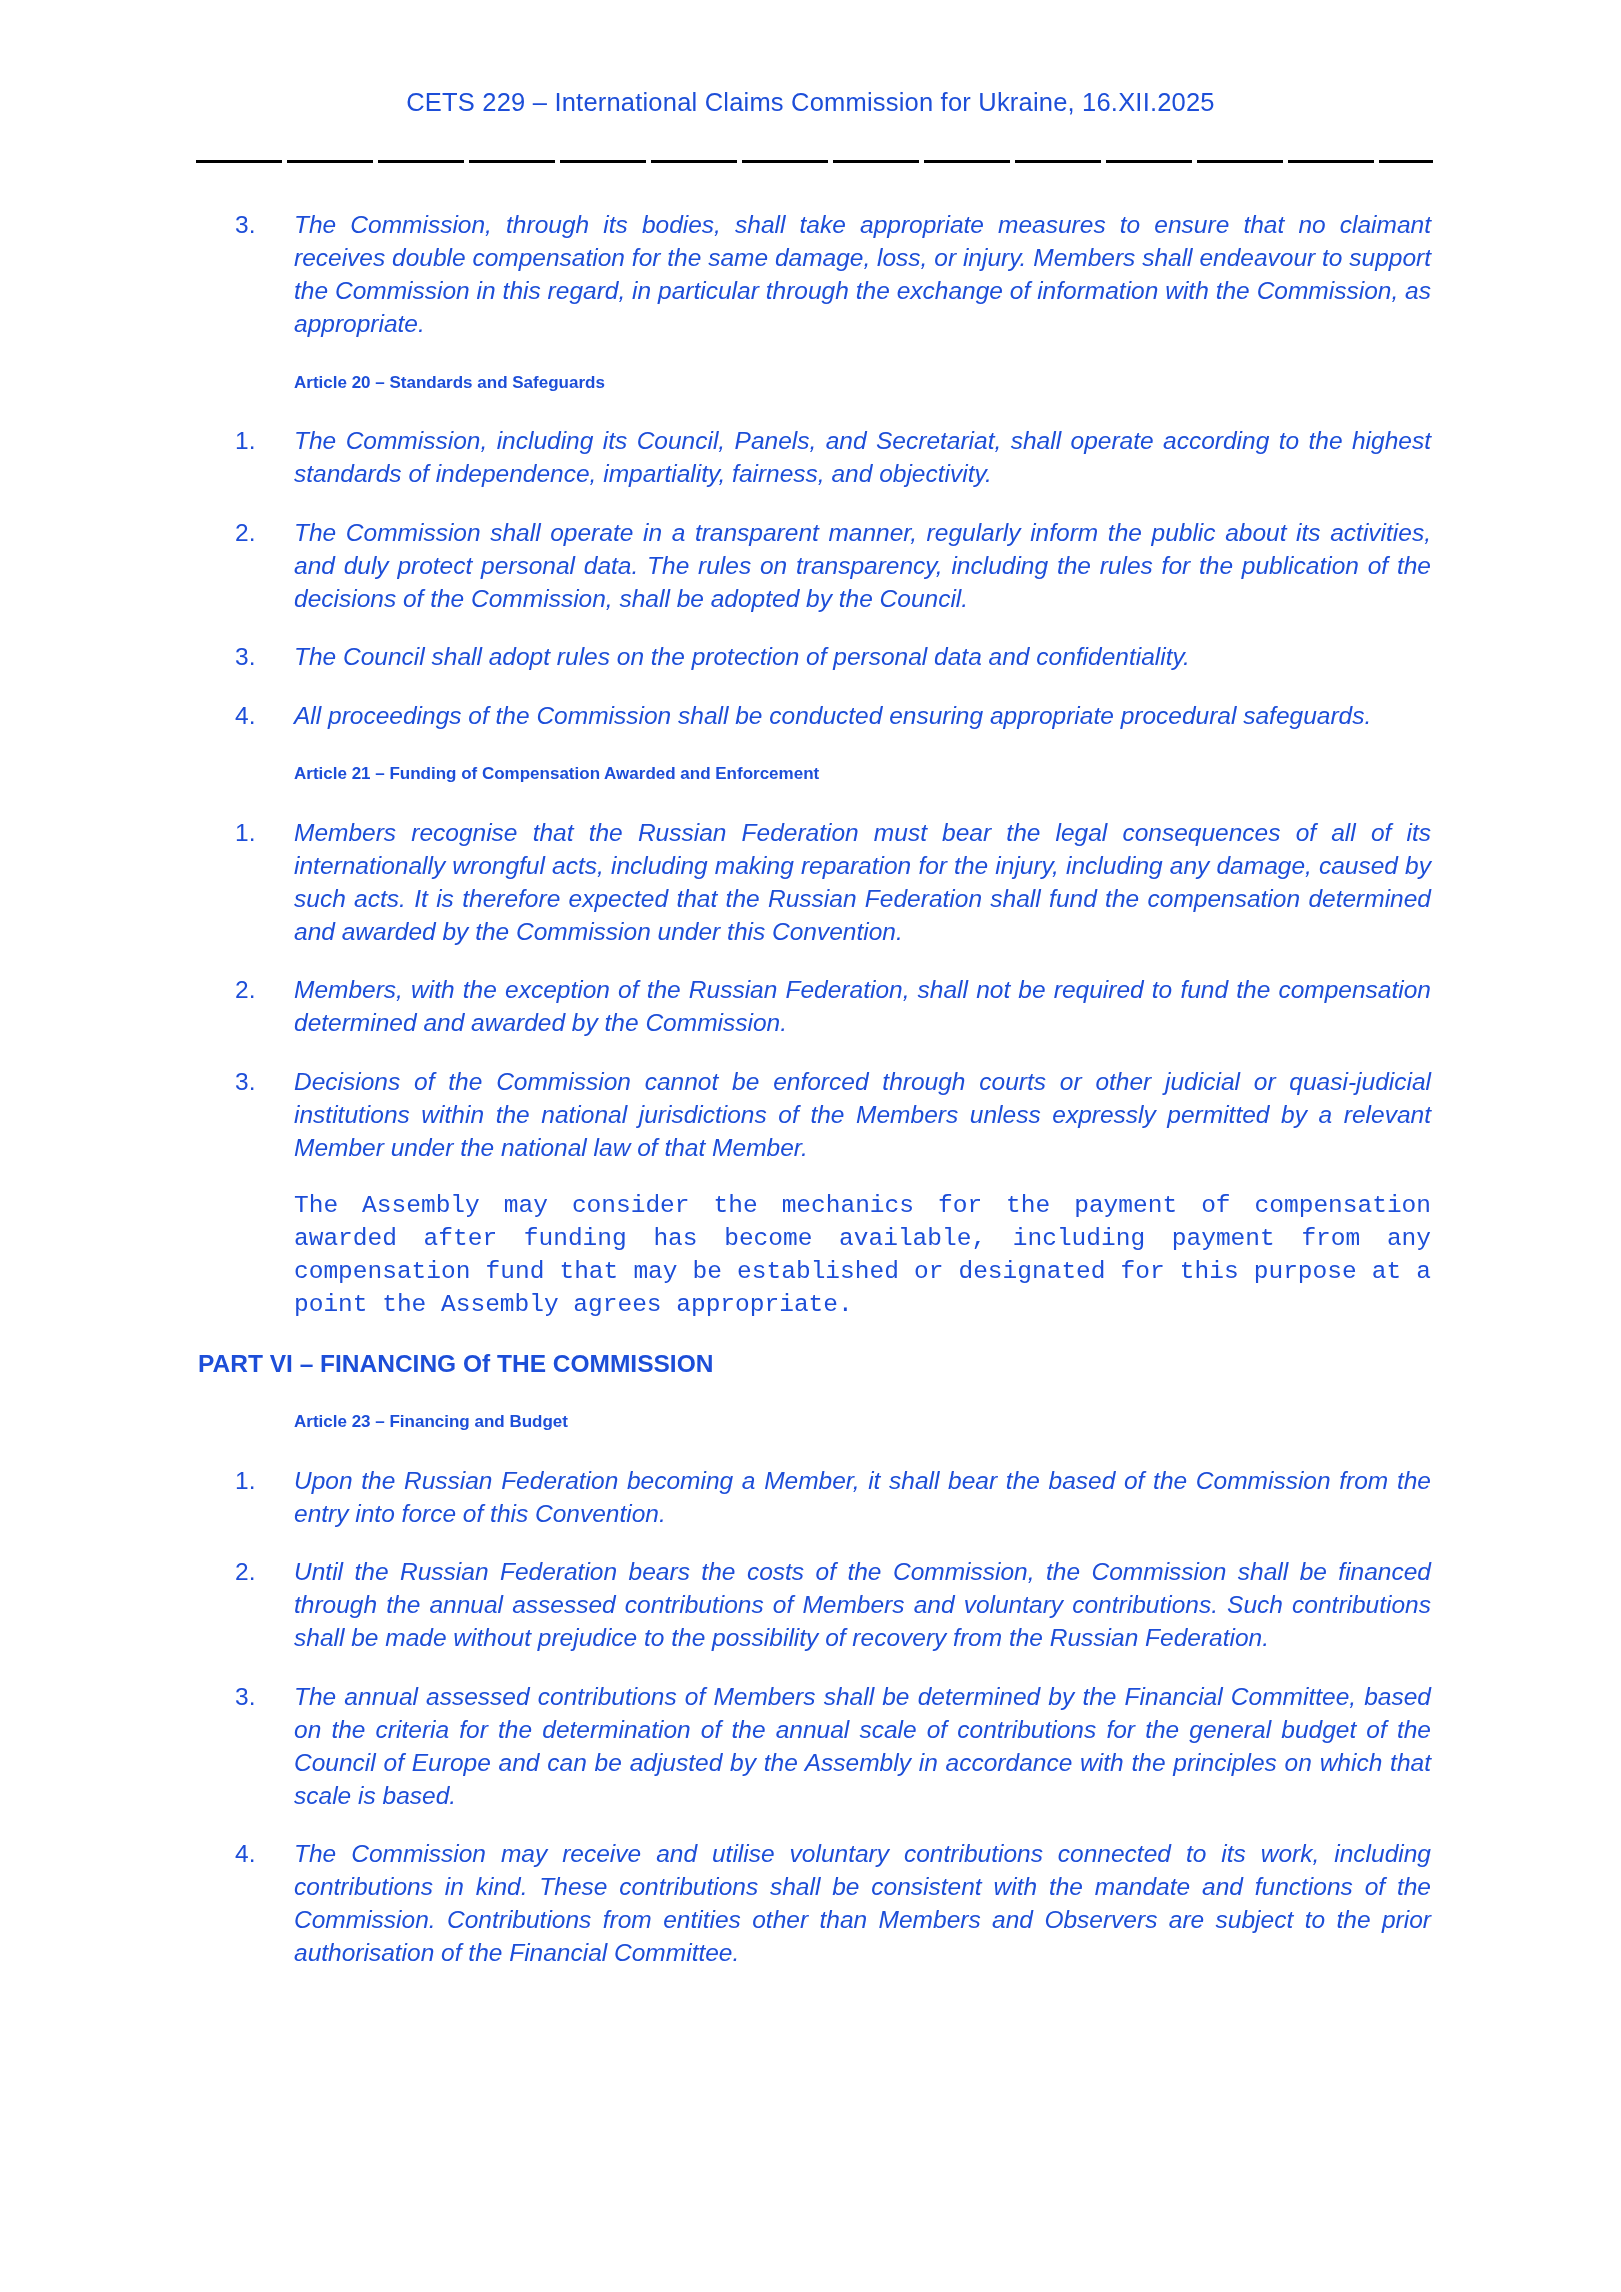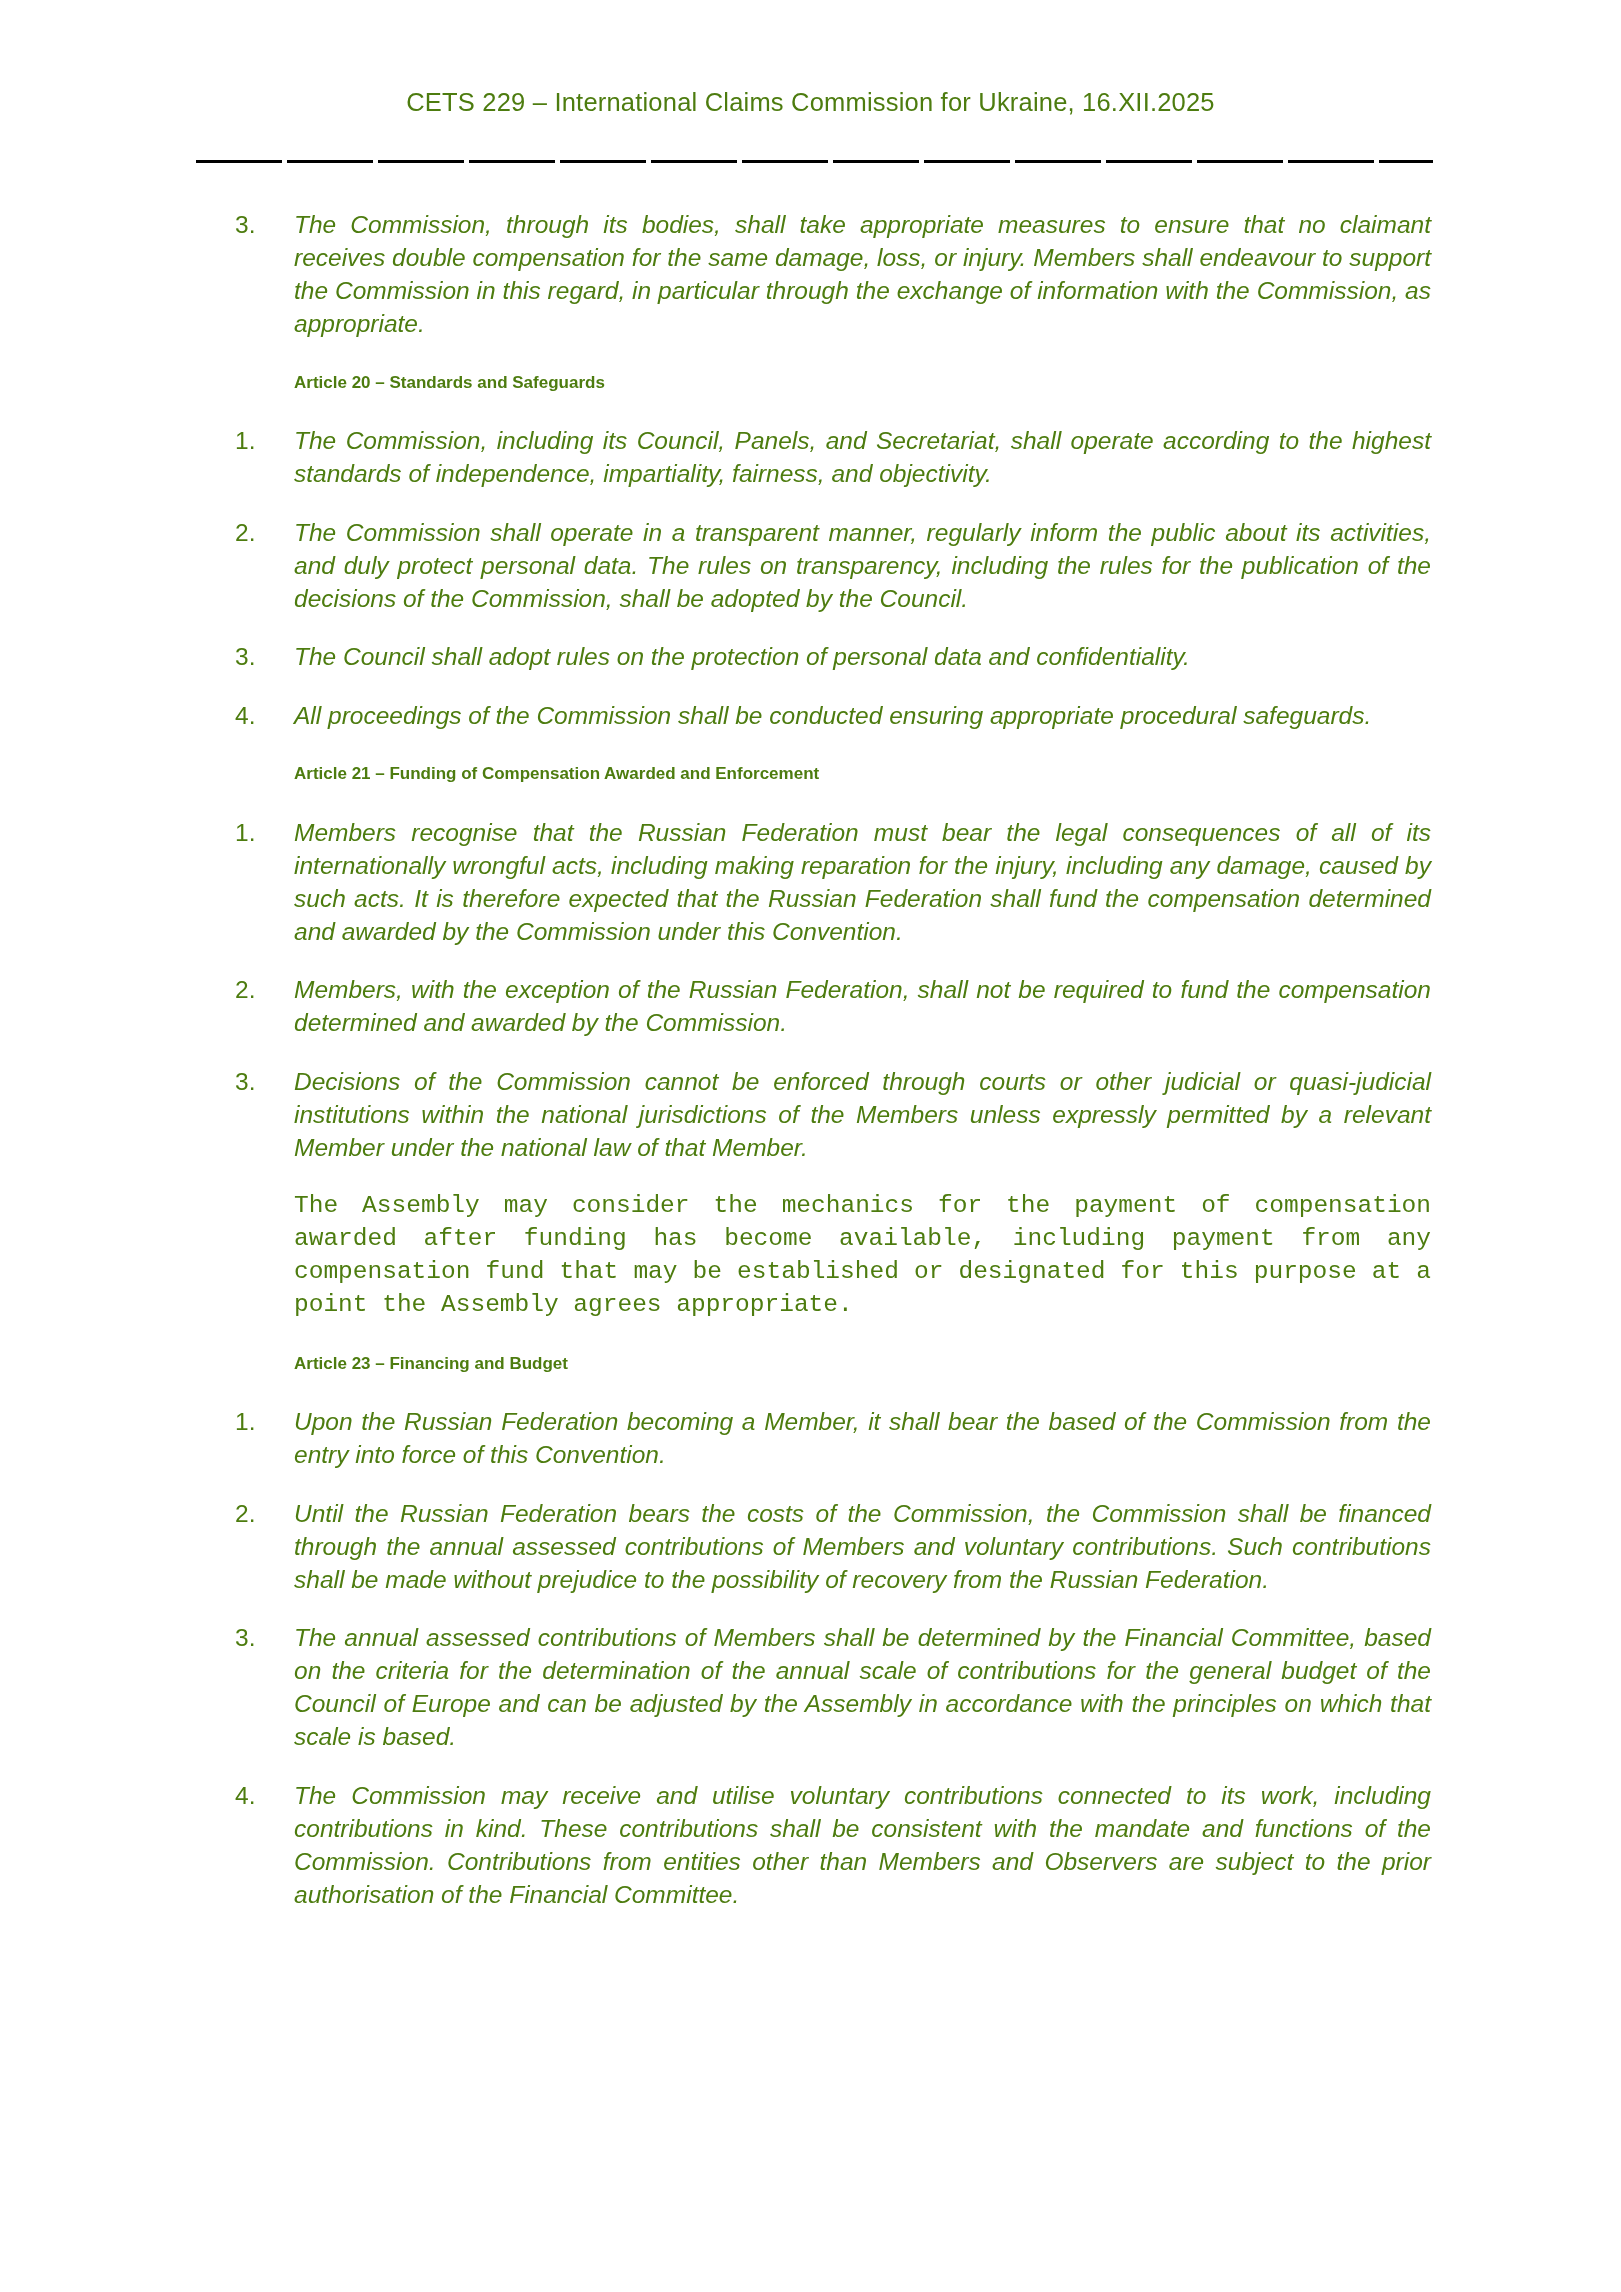--- a/index.html
+++ b/index.html
@@ -5,21 +5,21 @@
   html, body {
     margin: 0;
     padding: 0;
     background: #ffffff;
   }
   .page {
     position: relative;
     width: 1621px;
     height: 2293px;
     background: #ffffff;
-    color: #4d7c0f;
+    color: #1d4ed8;
     font-family: "Liberation Sans", sans-serif;
     overflow: hidden;
   }
   .header {
     position: absolute;
     top: 88px;
     left: 0;
     width: 100%;
     text-align: center;
     font-size: 25.5px;
@@ -137,20 +137,21 @@
     </div>
     <div class="item">
       <div class="num">3.</div>
       <div class="txt">Decisions of the Commission cannot be enforced through courts or other judicial or quasi-judicial institutions within the national jurisdictions of the Members unless expressly permitted by a relevant Member under the national law of that Member.</div>
     </div>
 
     <div class="heading-block">
       <div class="hb-body">The Assembly may consider the mechanics for the payment of compensation awarded after funding has become available, including payment from any compensation fund that may be established or designated for this purpose at a point the Assembly agrees appropriate.</div>
     </div>
 
+    <div class="part-heading">PART VI – FINANCING Of THE COMMISSION</div>
 
     <div class="art-heading">Article 23 – Financing and Budget</div>
 
     <div class="item">
       <div class="num">1.</div>
       <div class="txt">Upon the Russian Federation becoming a Member, it shall bear the based of the Commission from the entry into force of this Convention.</div>
     </div>
     <div class="item">
       <div class="num">2.</div>
       <div class="txt">Until the Russian Federation bears the costs of the Commission, the Commission shall be financed through the annual assessed contributions of Members and voluntary contributions. Such contributions shall be made without prejudice to the possibility of recovery from the Russian Federation.</div>

